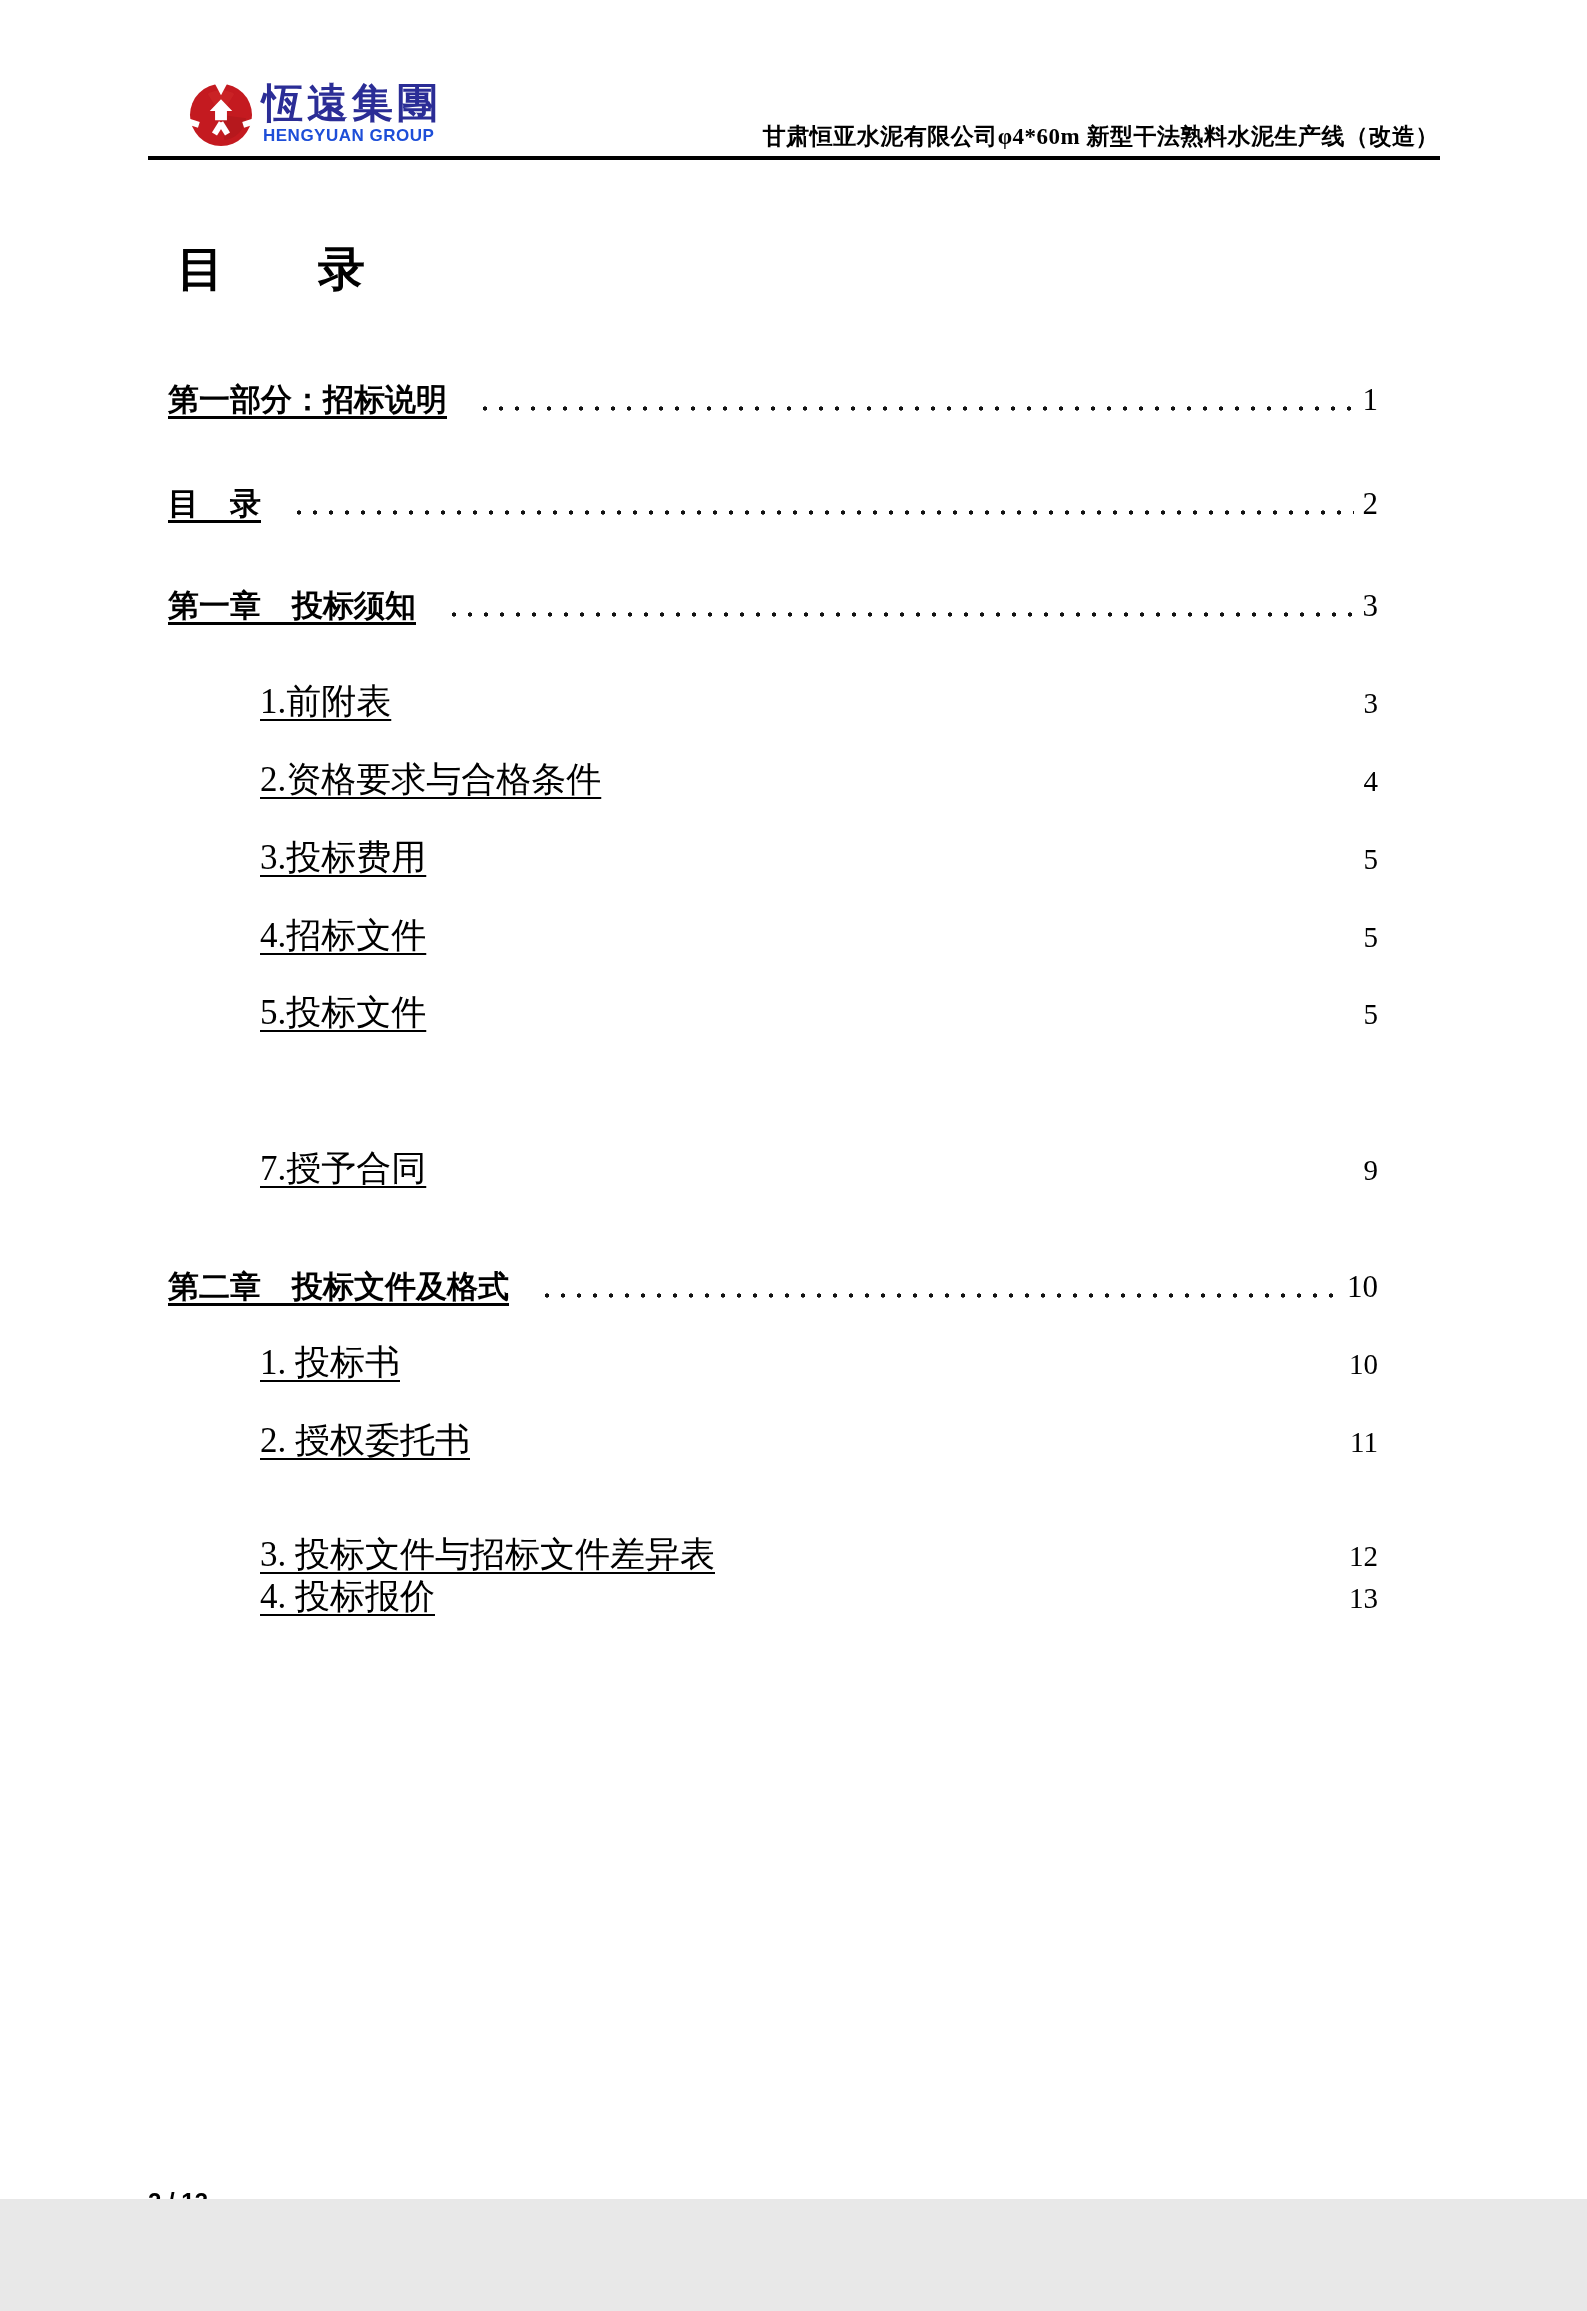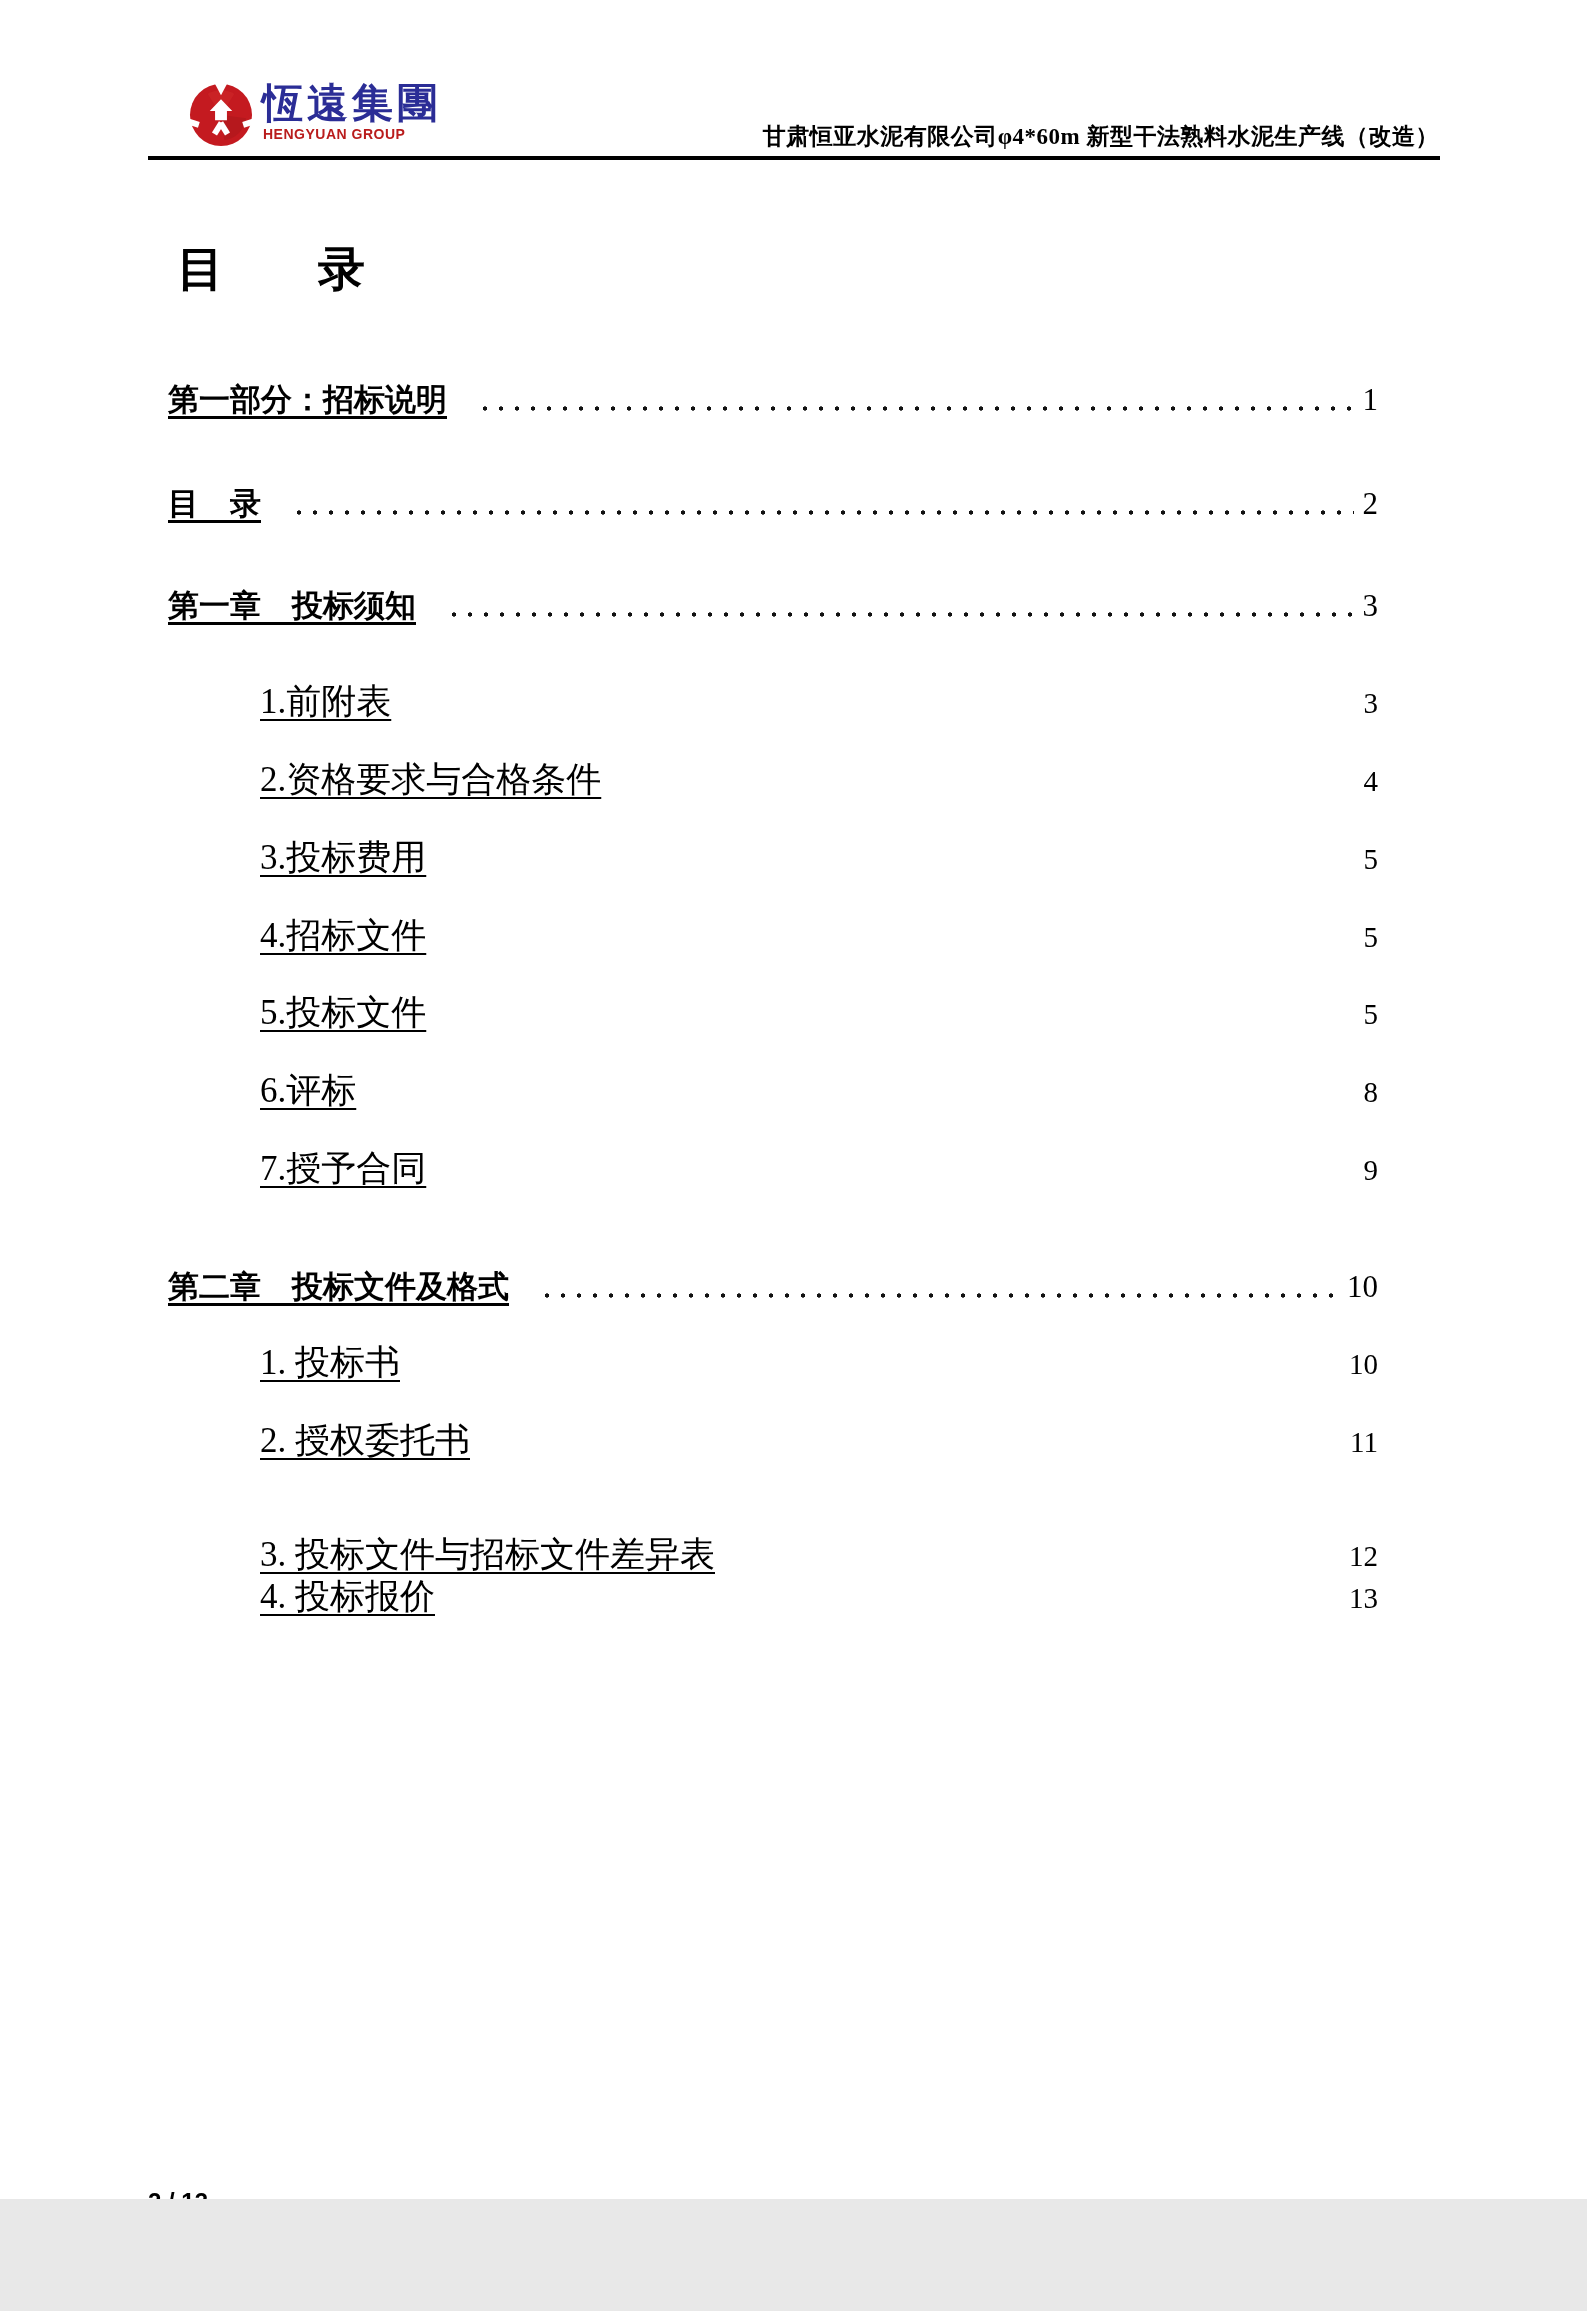--- a/index.html
+++ b/index.html
@@ -26,24 +26,24 @@
     font-size: 41px;
     font-weight: bold;
     letter-spacing: 4px;
     color: #2b2d96;
     font-family: "Liberation Serif", "DejaVu Serif", serif;
     white-space: pre;
   }
   .logo-en {
     position: absolute;
     left: 263px; top: 126px;
-    font-size: 14px;
+    font-size: 17px;
     font-weight: bold;
     letter-spacing: 0.5px;
-    color: #b91c1c;
+    color: #1d4ed8;
     font-family: "Liberation Sans", "DejaVu Sans", sans-serif;
     white-space: pre;
   }
   .header-project {
     position: absolute;
     right: 148px; top: 121px;
     font-size: 23px;
     font-weight: 600;
     letter-spacing: 0.5px;
     white-space: pre;
@@ -161,21 +161,20 @@
 
   <div class="toc">
       <div class="toc-row chapter r0"><span class="toc-label">第一部分：招标说明</span><span class="toc-dots"></span><span class="toc-page">1</span></div>
       <div class="toc-row chapter r1"><span class="toc-label">目　录</span><span class="toc-dots"></span><span class="toc-page">2</span></div>
       <div class="toc-row chapter r2"><span class="toc-label">第一章　投标须知</span><span class="toc-dots"></span><span class="toc-page">3</span></div>
       <div class="toc-row sub r3"><span class="toc-label">1.前附表</span><span class="toc-fill"></span><span class="toc-page">3</span></div>
       <div class="toc-row sub r4"><span class="toc-label">2.资格要求与合格条件</span><span class="toc-fill"></span><span class="toc-page">4</span></div>
       <div class="toc-row sub r5"><span class="toc-label">3.投标费用</span><span class="toc-fill"></span><span class="toc-page">5</span></div>
       <div class="toc-row sub r6"><span class="toc-label">4.招标文件</span><span class="toc-fill"></span><span class="toc-page">5</span></div>
       <div class="toc-row sub r7"><span class="toc-label">5.投标文件</span><span class="toc-fill"></span><span class="toc-page">5</span></div>
-      <div class="toc-row sub r8"><span class="toc-label">6.评标</span><span class="toc-fill"></span><span class="toc-page">8</span></div>
       <div class="toc-row sub r9"><span class="toc-label">7.授予合同</span><span class="toc-fill"></span><span class="toc-page">9</span></div>
       <div class="toc-row chapter r10"><span class="toc-label">第二章　投标文件及格式</span><span class="toc-dots"></span><span class="toc-page">10</span></div>
       <div class="toc-row sub r11"><span class="toc-label">1. 投标书</span><span class="toc-fill"></span><span class="toc-page">10</span></div>
       <div class="toc-row sub r12"><span class="toc-label">2. 授权委托书</span><span class="toc-fill"></span><span class="toc-page">11</span></div>
       <div class="toc-row sub r13"><span class="toc-label">3. 投标文件与招标文件差异表</span><span class="toc-fill"></span><span class="toc-page">12</span></div>
       <div class="toc-row sub r14"><span class="toc-label">4. 投标报价</span><span class="toc-fill"></span><span class="toc-page">13</span></div>
     </div>
 
   <div class="footer">2 / 13</div>
 

